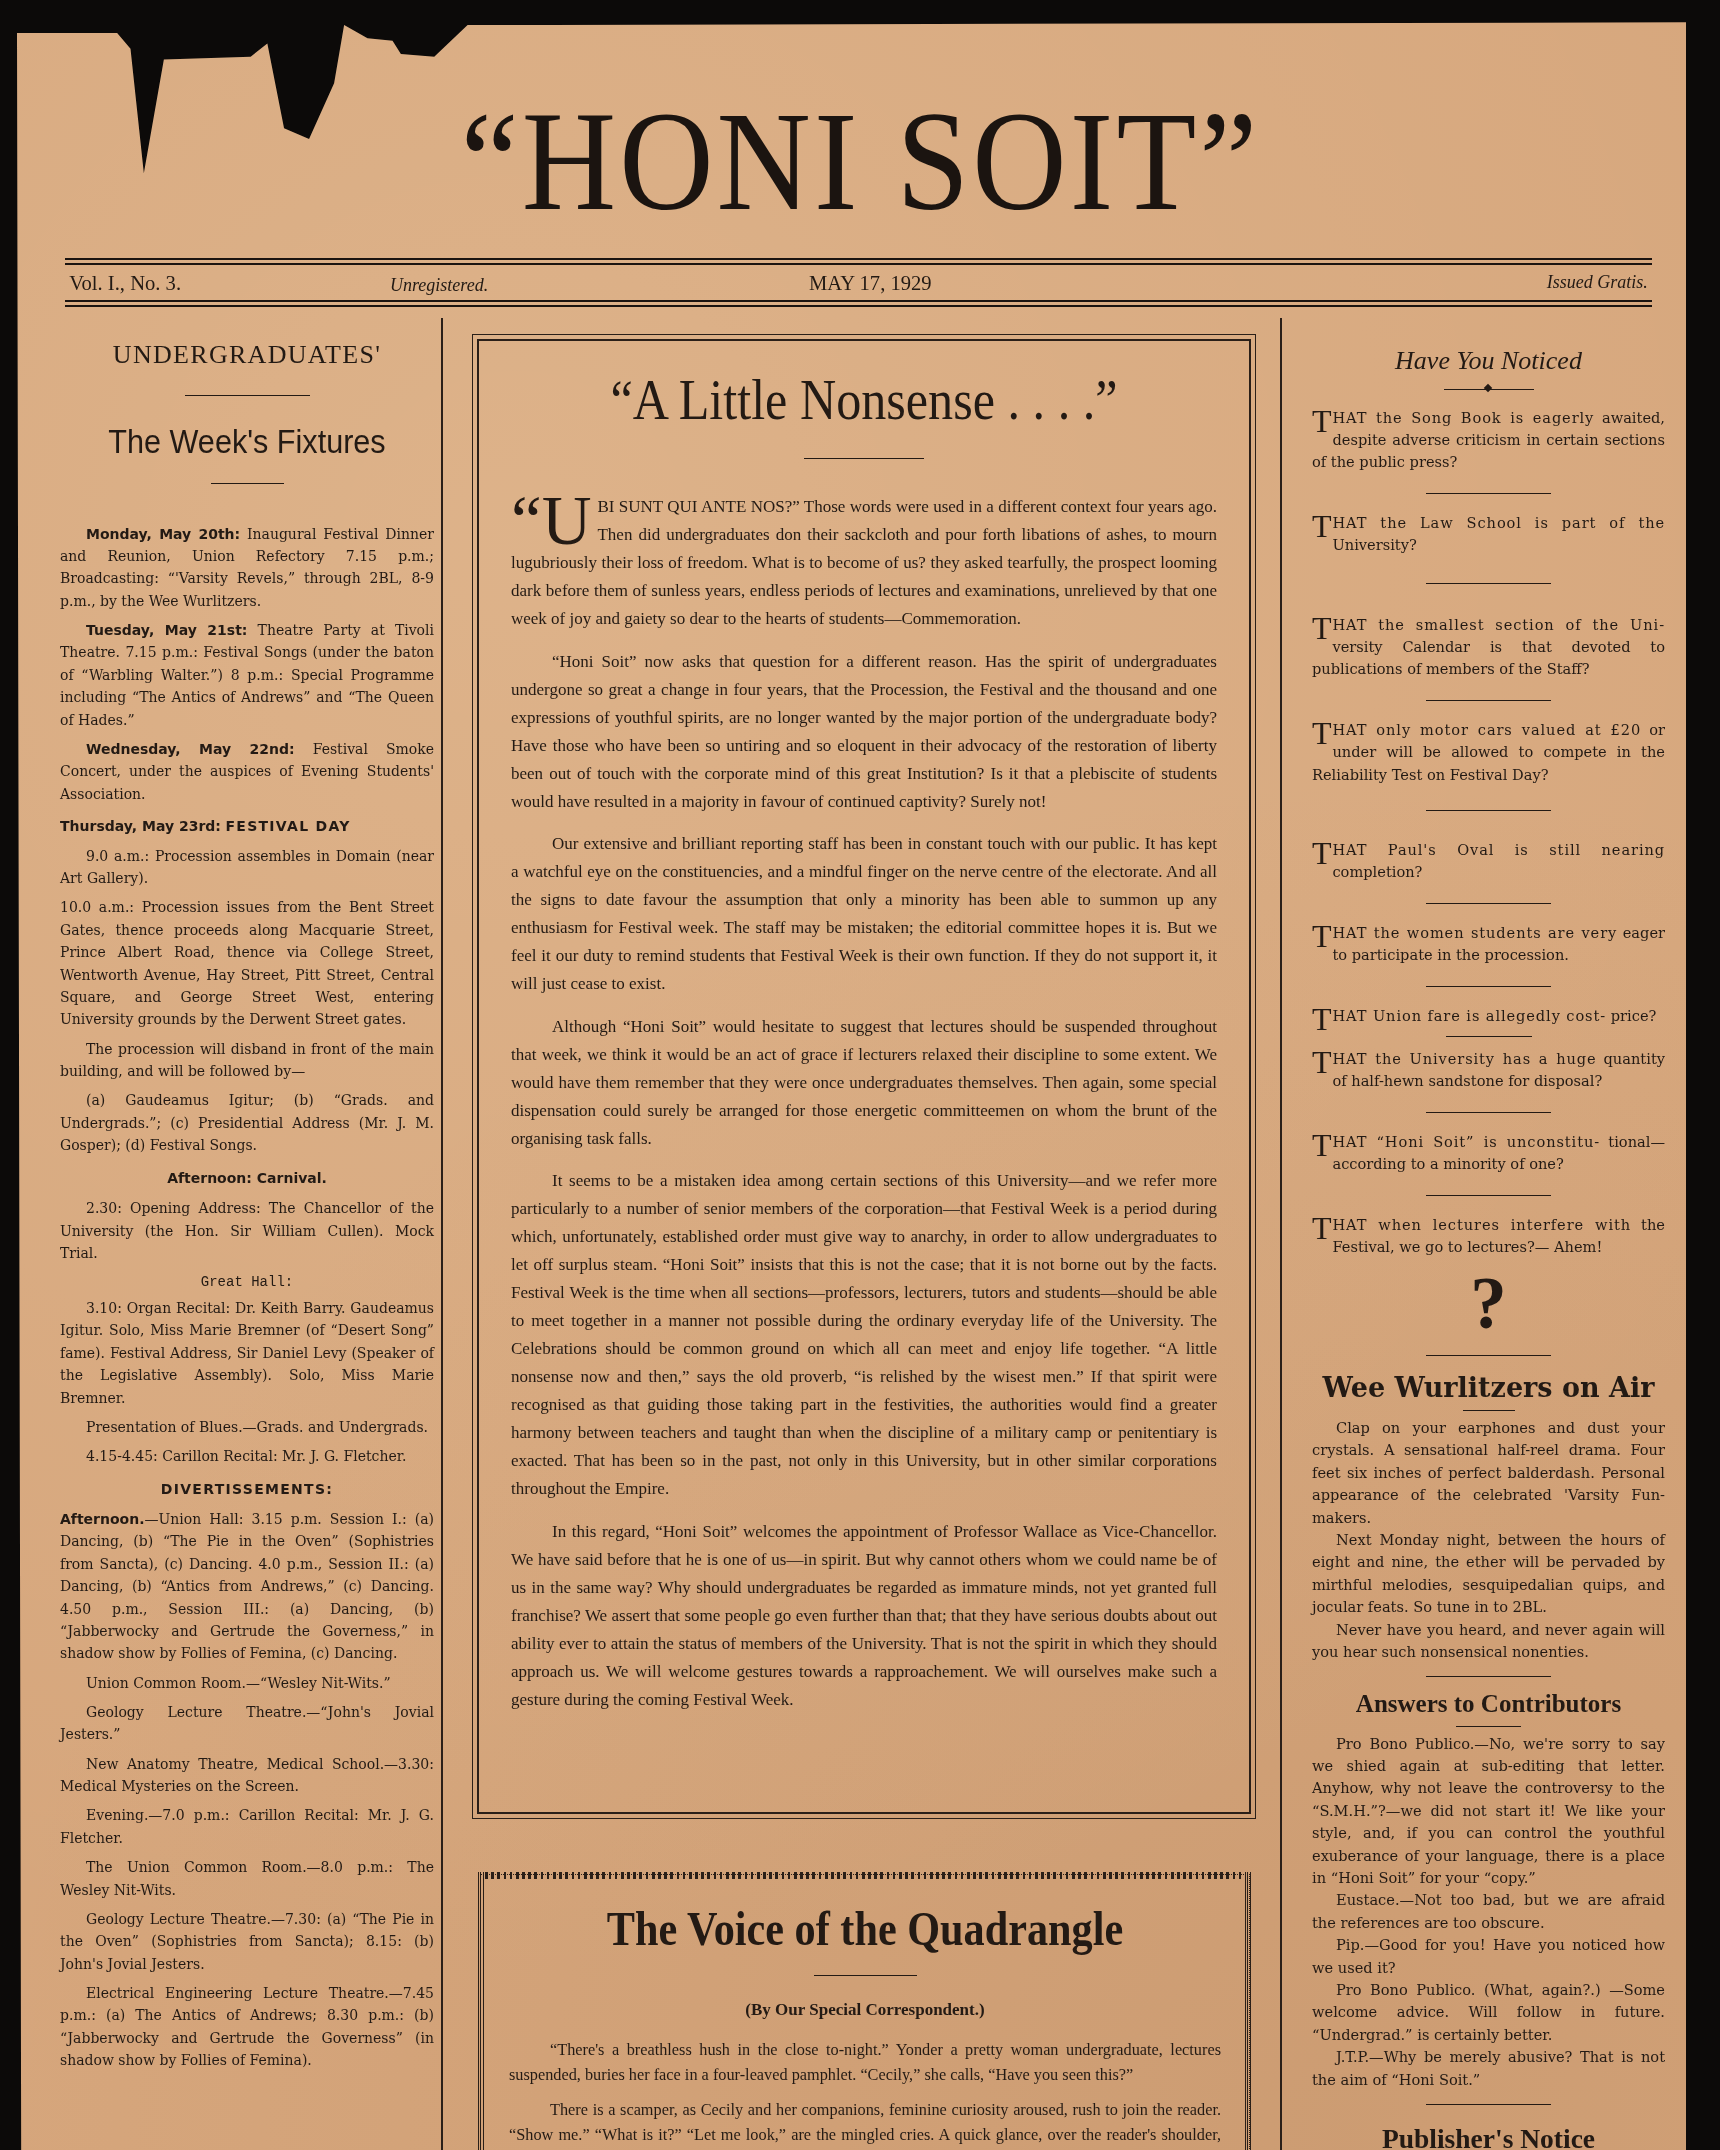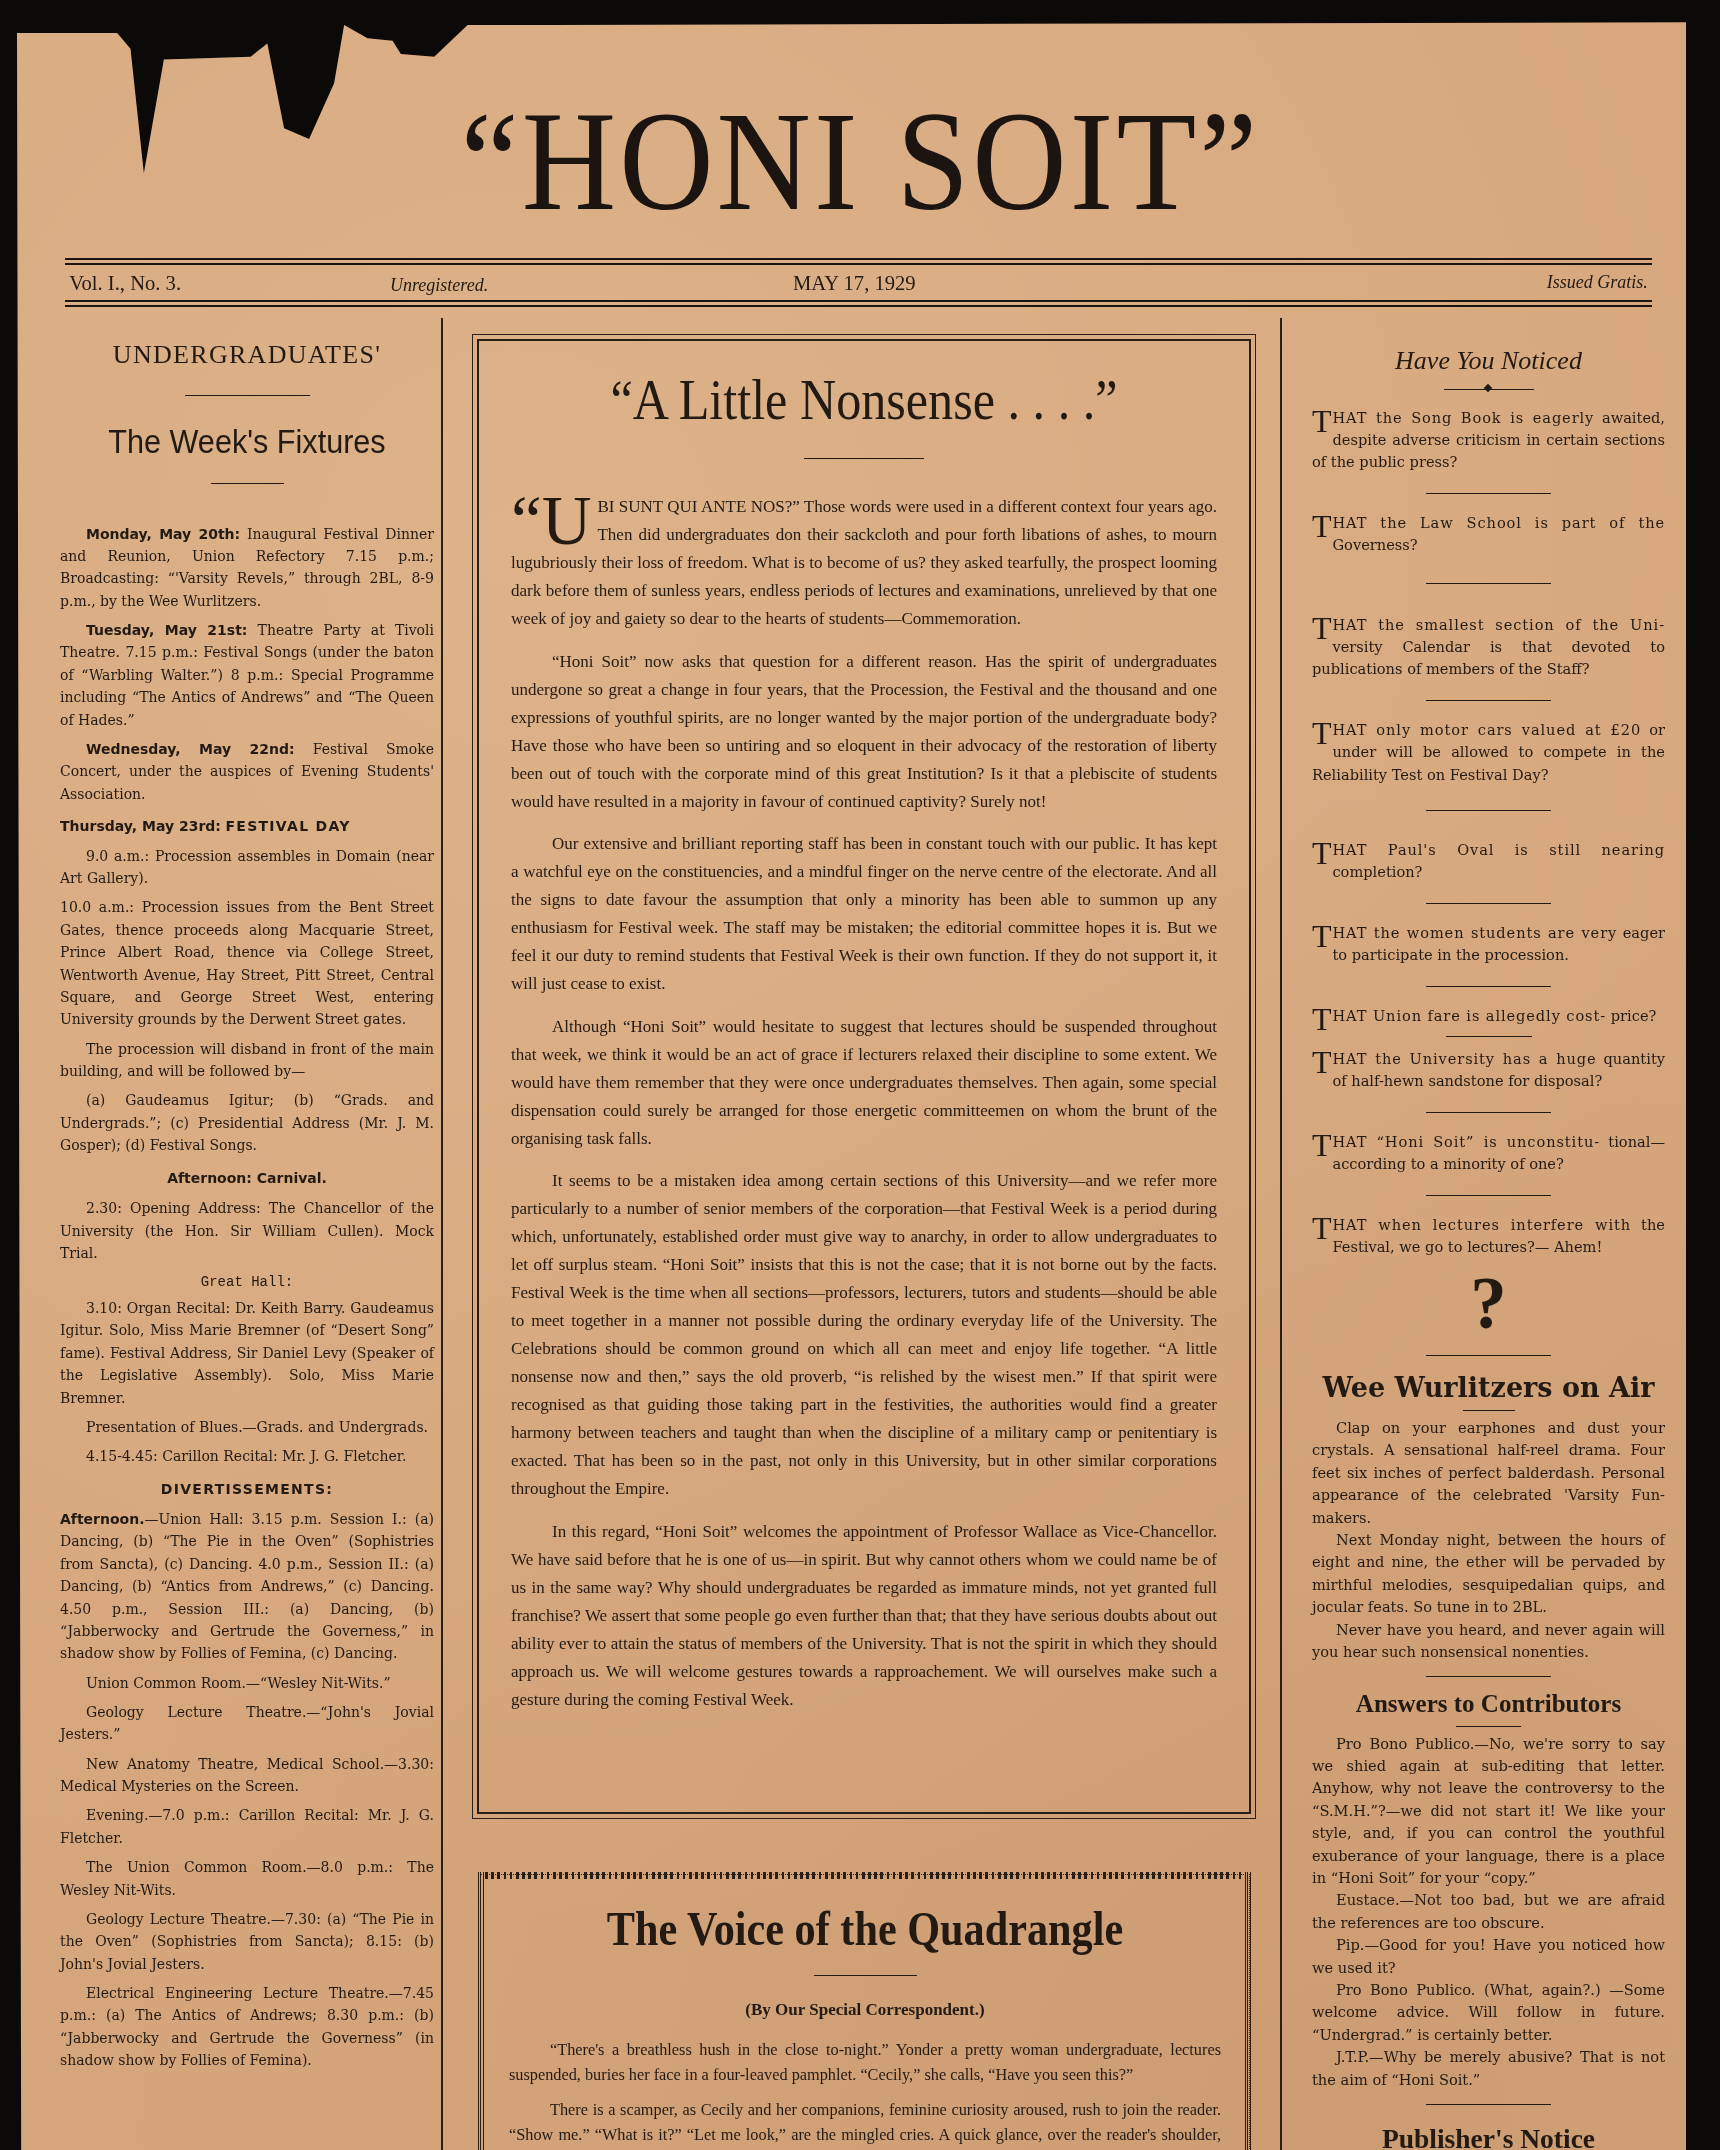--- a/index.html
+++ b/index.html
@@ -46,21 +46,21 @@
 </head>
 <body>
 
 <div class="paper"></div>
 
 <div class="abs masthead-title">“HONI  SOIT”</div>
 <div class="abs rule-double" style="top:258px;"></div>
 <div class="abs infobar">
   <span style="left:4.3px; font-family:'Liberation Serif',serif;">Vol. I., No. 3.</span>
   <span style="left:325px; font-style:italic; font-size:18px; top:2.6px;">Unregistered.</span>
-  <span style="left:728px;">MAY 17, 1929</span>
+  <span style="left:744px;">MAY 17, 1929</span>
   <span style="right:4.3px; font-style:italic; font-size:18px;">Issued Gratis.</span>
 </div>
 <div class="abs rule-double" style="top:300px;"></div>
 
 <div class="abs vrule" style="left:441px; top:318px; height:2263px;"></div>
 <div class="abs vrule" style="left:1280px; top:318px; height:2263px;"></div>
 
 <div class="abs col-left">
   <div class="lh1">UNDERGRADUATES'</div>
   <div class="short-rule" style="width:125px; margin:25px auto 0 auto;"></div>
@@ -120,21 +120,21 @@
 </div>
 
 <div class="abs col-right">
   <div class="hyn-title">Have  You  Noticed</div>
   <div style="width:90px; margin:14.6px auto 17px auto; border-top:1.7px solid #231a14; position:relative;">
       <span style="position:absolute; left:41px; top:-4.3px; width:6px; height:6px; background:#231a14; transform:rotate(45deg);"></span>
     </div>
 
   <div class="that-item"><span class="big-t">T</span><span class="first-line">HAT the Song Book is eagerly</span> <span>awaited, despite adverse criticism in certain sections of the public press?</span></div>
   <div class="item-rule"></div>
-  <div class="that-item"><span class="big-t">T</span><span class="first-line">HAT the Law School is part of the</span> <span>Governess?</span></div>
+  <div class="that-item"><span class="big-t">T</span><span class="first-line">HAT the Law School is part of the</span> <span>University?</span></div>
   <div class="item-rule" style="margin:26px auto 30px auto;"></div>
   <div class="that-item"><span class="big-t">T</span><span class="first-line">HAT the smallest section of the Uni-</span> <span>versity Calendar is that devoted to publications of members of the Staff?</span></div>
   <div class="item-rule"></div>
   <div class="that-item"><span class="big-t">T</span><span class="first-line">HAT only motor cars valued at £20</span> <span>or under will be allowed to compete in the Reliability Test on Festival Day?</span></div>
   <div class="item-rule" style="margin:24px auto 28px auto;"></div>
   <div class="that-item"><span class="big-t">T</span><span class="first-line">HAT Paul's Oval is still nearing</span> <span>completion?</span></div>
   <div class="item-rule"></div>
   <div class="that-item"><span class="big-t">T</span><span class="first-line">HAT the women students are very</span> <span>eager to participate in the procession.</span></div>
   <div class="item-rule"></div>
   <div class="that-item"><span class="big-t">T</span><span class="first-line">HAT Union fare is allegedly cost-</span> <span>price?</span></div>

